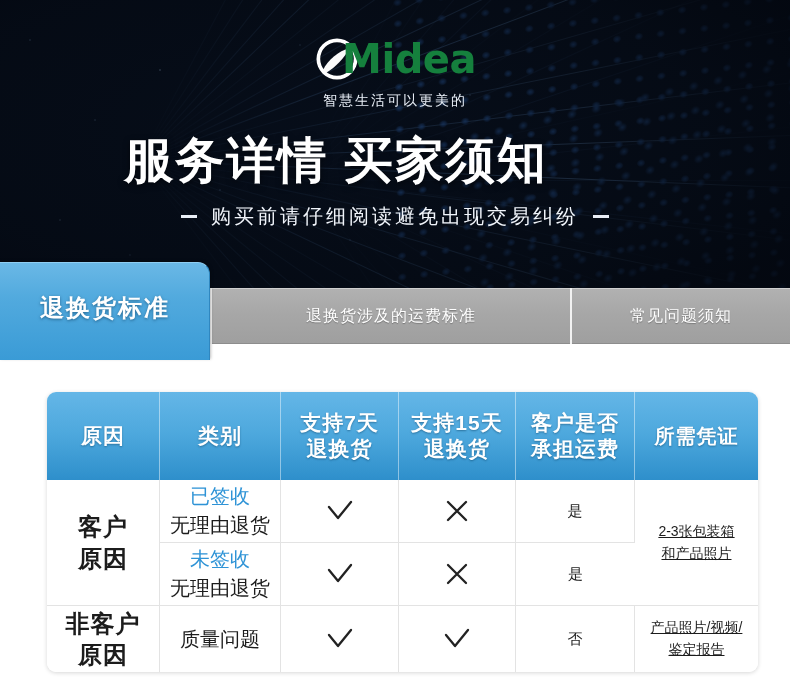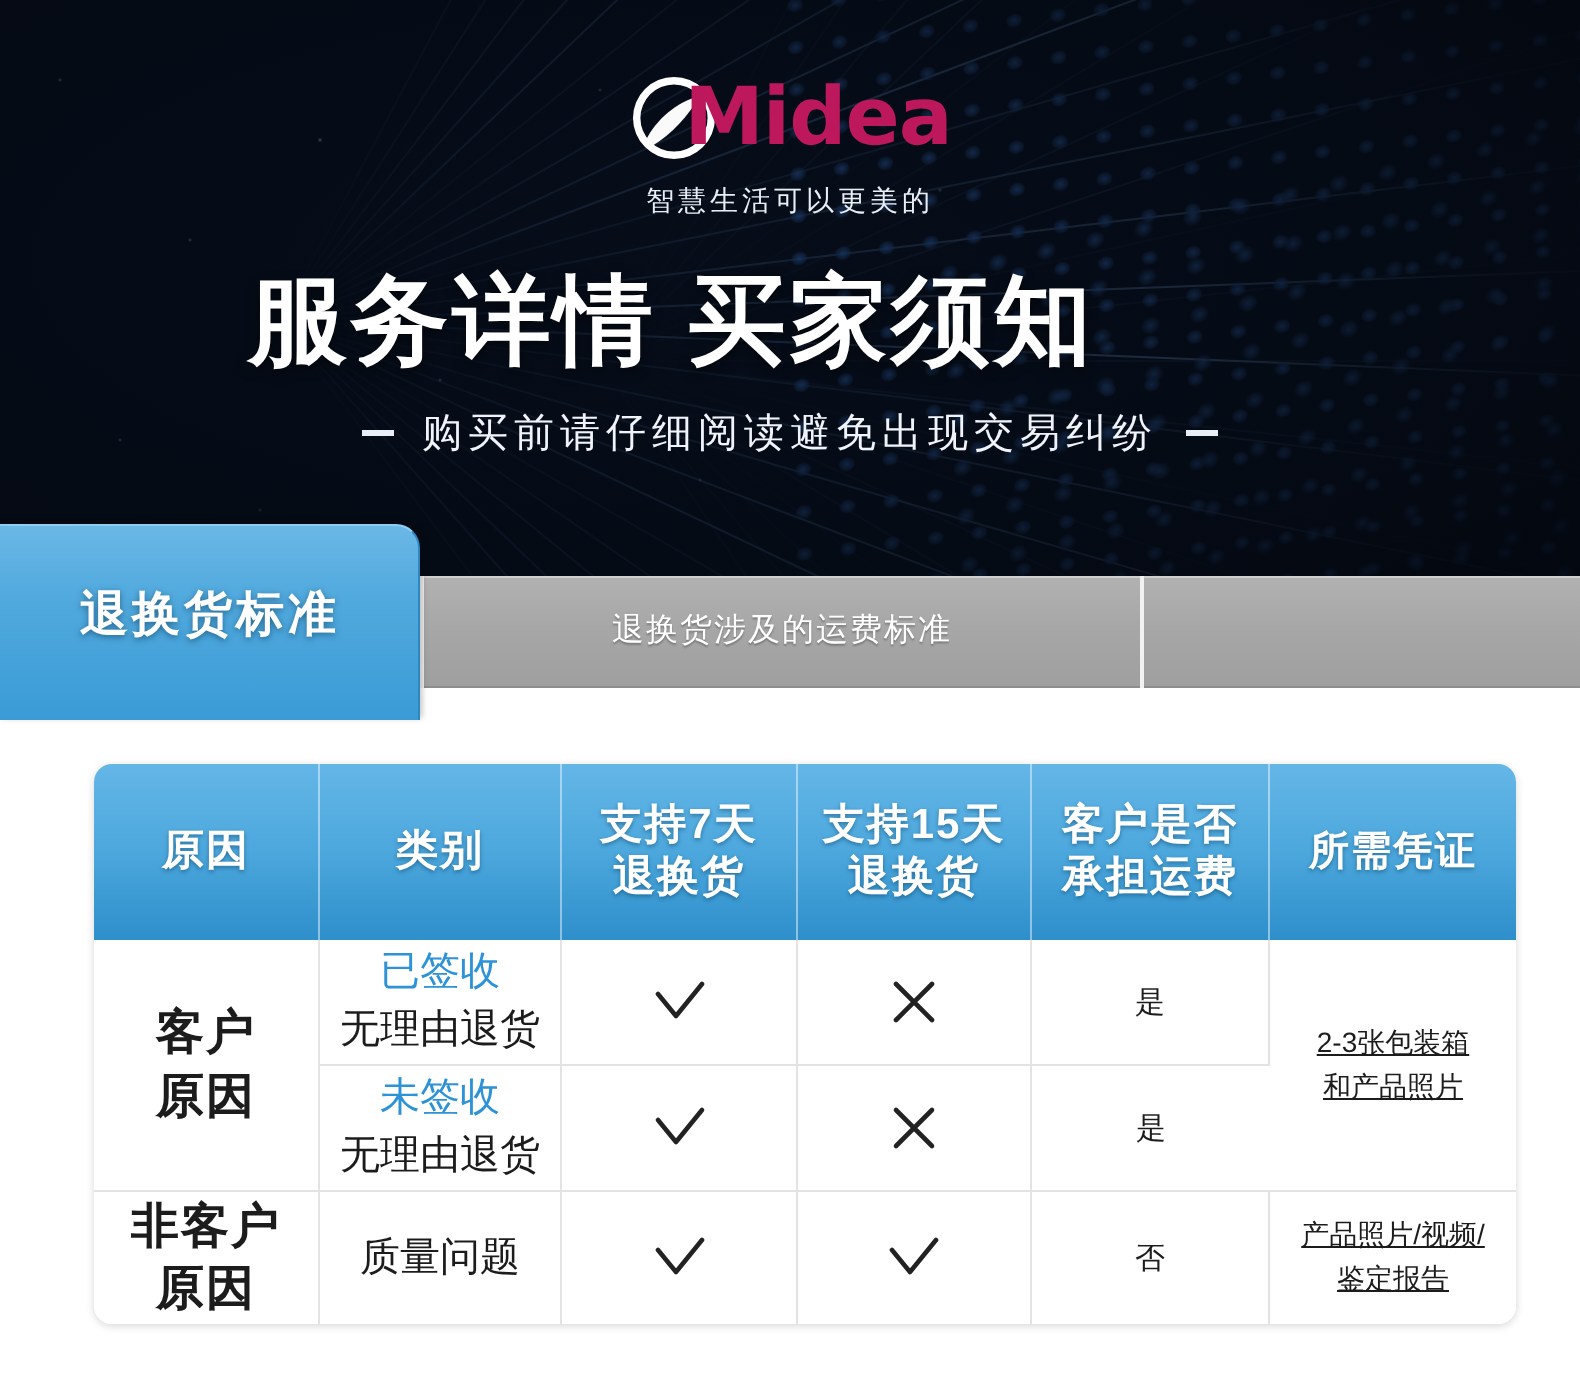--- a/index.html
+++ b/index.html
@@ -72,21 +72,21 @@
   .hero-vig{
     position:absolute;inset:0;
     background:radial-gradient(ellipse 70% 80% at 40% 45%, rgba(5,10,20,.35) 0%, rgba(4,9,18,.72) 70%, rgba(3,7,15,.88) 100%);
   }
 
   
   .logo-wrap{position:absolute;left:0;top:36px;width:790px;text-align:center;z-index:5;}
   .logo-row{display:inline-flex;align-items:center;justify-content:center;}
   .logo-mark{width:46px;height:46px;margin-right:2px;display:block;}
   .logo-text{
-    color:#be185d;font-size:40px;font-weight:700;letter-spacing:-.5px;
+    color:#15803d;font-size:40px;font-weight:700;letter-spacing:-.5px;
     line-height:46px;margin-left:-20px;
     font-family:"DejaVu Sans","Liberation Sans",sans-serif;
   }
   .slogan{
     position:absolute;left:0;top:92px;width:790px;text-align:center;z-index:5;
     color:#e8eef6;font-size:14px;letter-spacing:2px;
   }
 
   .hero-title{
     position:absolute;left:0;top:128px;width:672px;text-align:center;z-index:5;
@@ -126,21 +126,21 @@
   }
   .tab-active span{
     display:block;width:210px;height:82px;line-height:82px;text-align:center;
     color:#ffffff;font-size:24px;font-weight:700;letter-spacing:2px;
     text-shadow:0 1px 3px rgba(0,40,70,.5);
     padding-top:8px;box-sizing:border-box;line-height:74px;
   }
 
   
   .tbl{
-    position:absolute;left:47px;top:382px;width:706px;
+    position:absolute;left:47px;top:392px;width:706px;
     border-collapse:separate;border-spacing:0;
     table-layout:fixed;
     border-radius:9px;
     box-shadow:0 1px 4px rgba(0,0,0,.16);
     overflow:hidden;
     background:#fff;
   }
   .tbl td,.tbl th{
     padding:0;margin:0;text-align:center;vertical-align:middle;
     border-right:1px solid #e3e3e3;
@@ -259,20 +259,21 @@
   </div>
 
   <div class="tabbar">
     <div class="tab-grey"></div>
 
     <div class="tab-sep" style="left:210px;"></div>
     <div class="tab-sep" style="left:570px;"></div>
 
     <div class="tab-inactive" style="left:212px;width:358px;">退换货涉及的运费标准</div>
 
+    <div class="tab-inactive" style="left:572px;width:218px;">常见问题须知</div>
 
     <div class="tab-active">
       <span>退换货标准</span>
     </div>
   </div>
 
   <table class="tbl">
     <thead>
       <tr>
         <th style="width:112px;">

